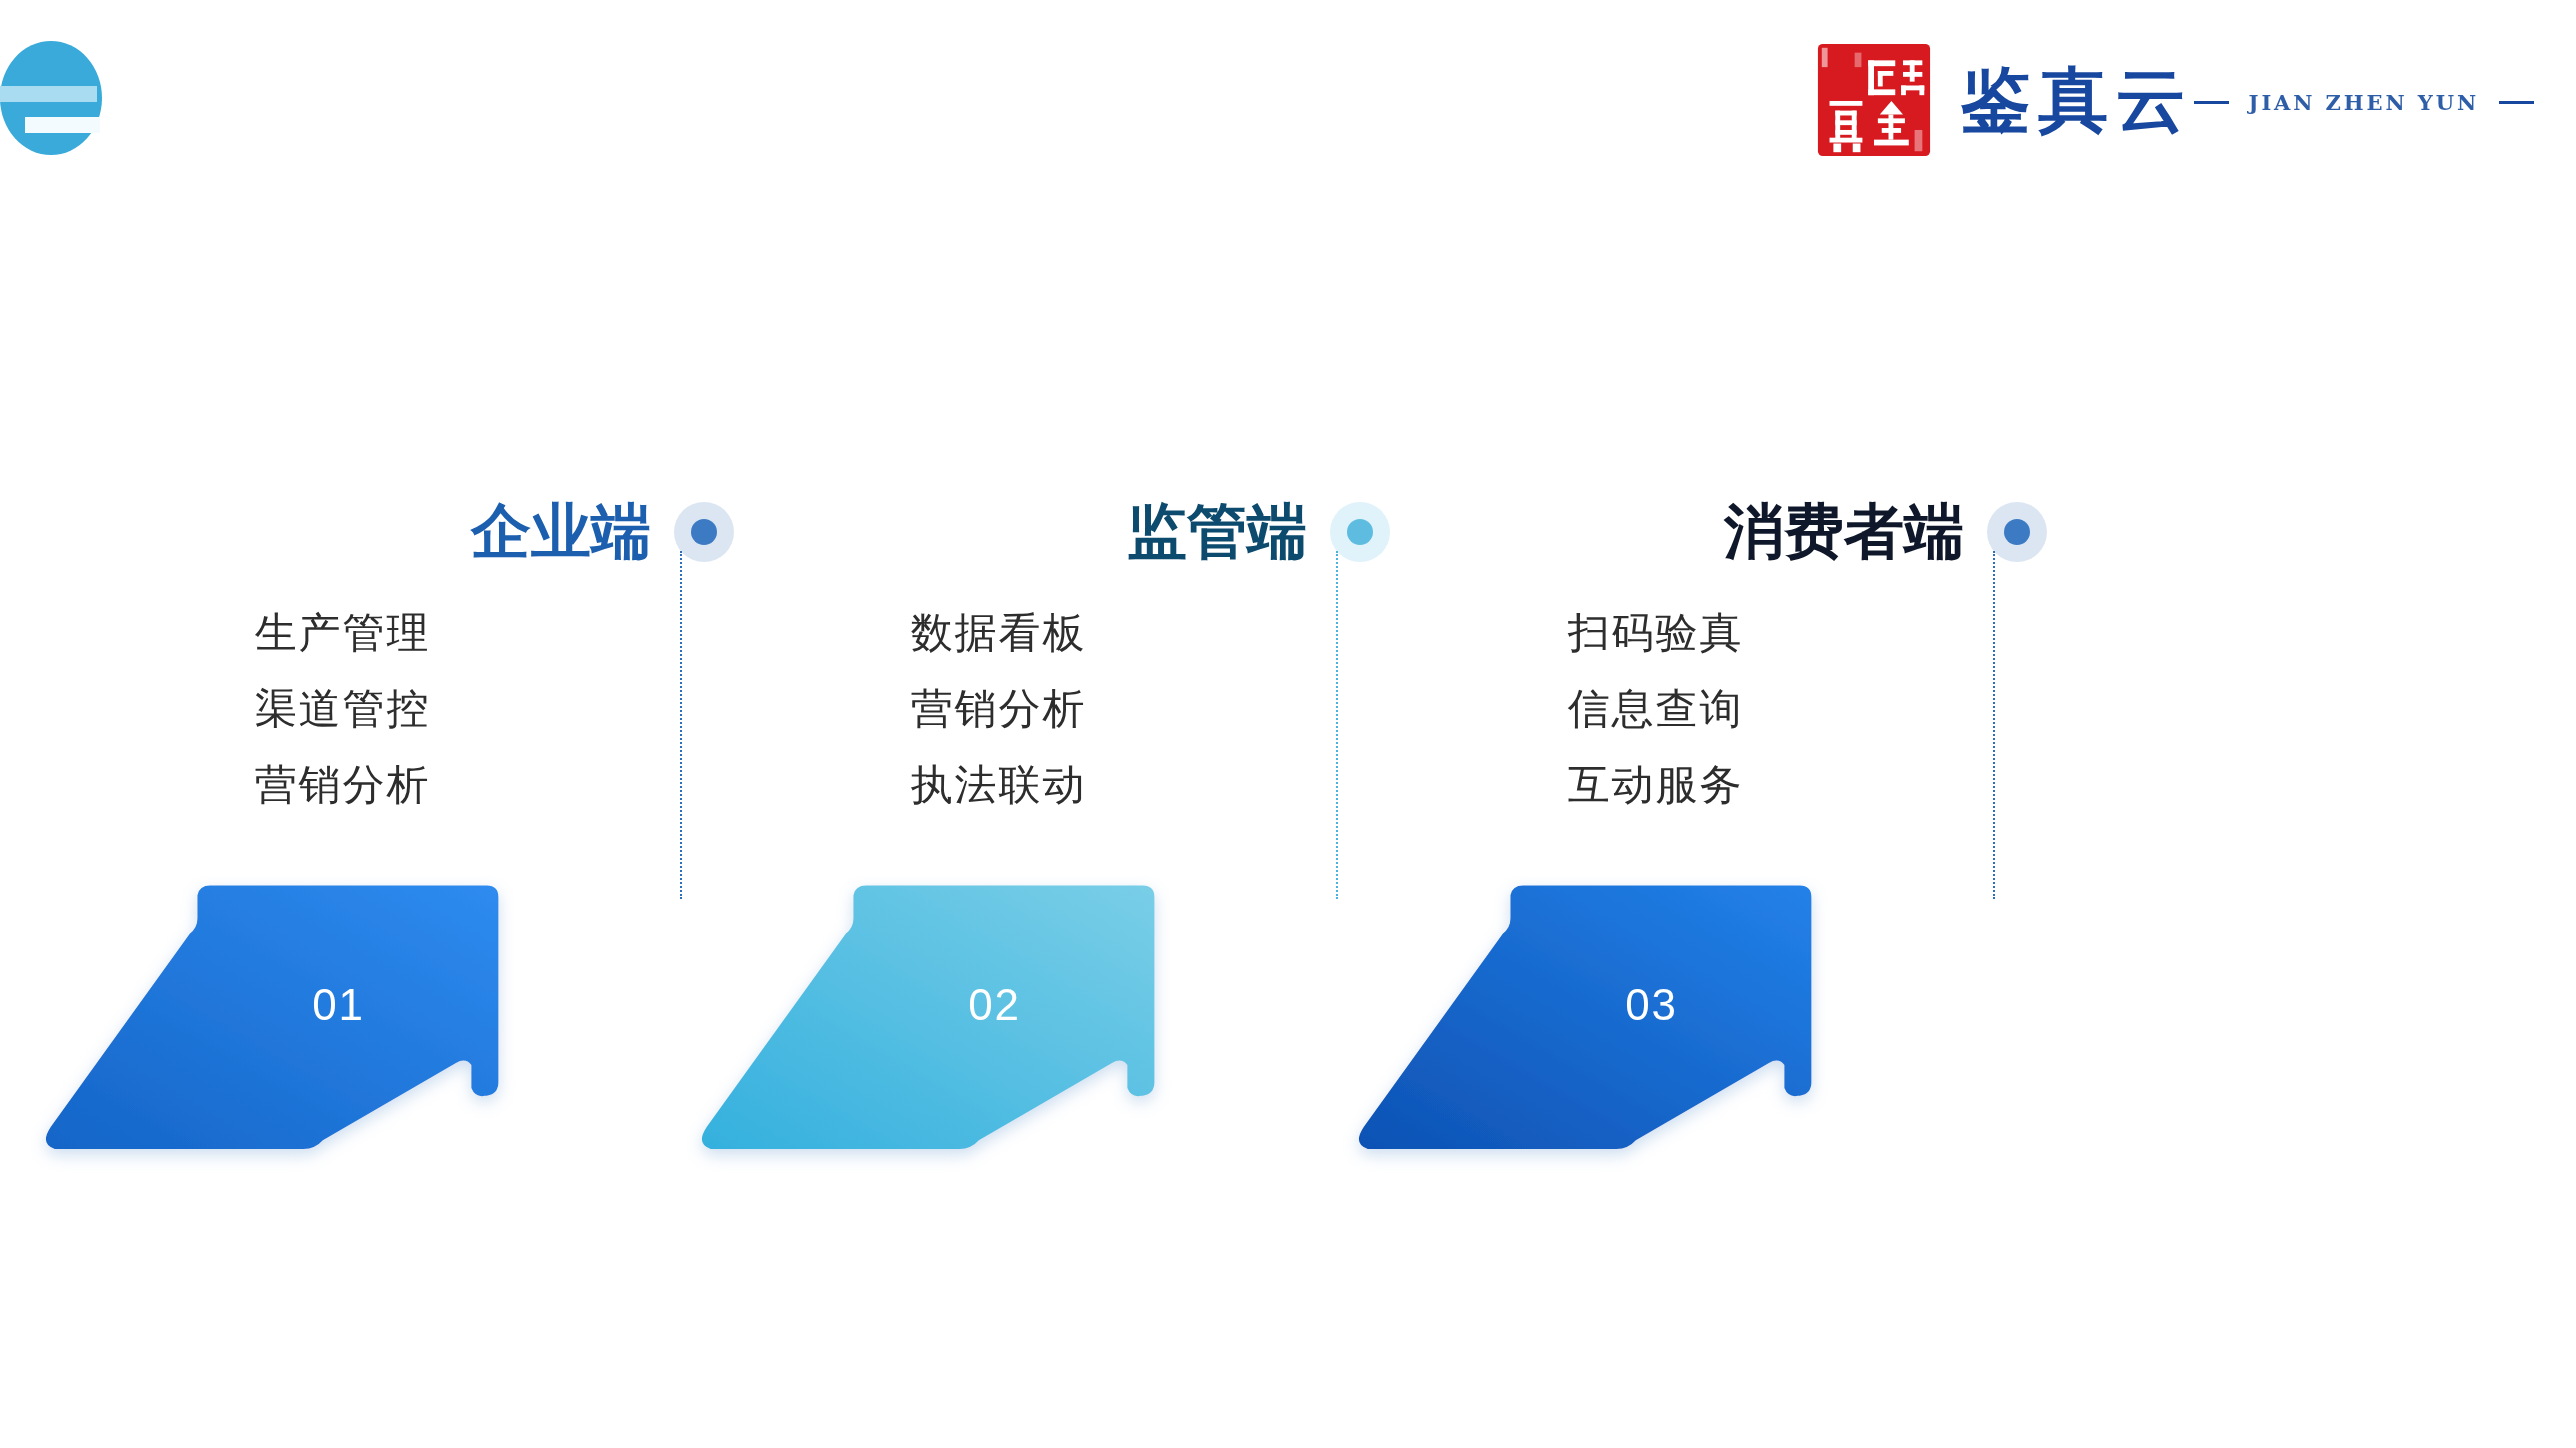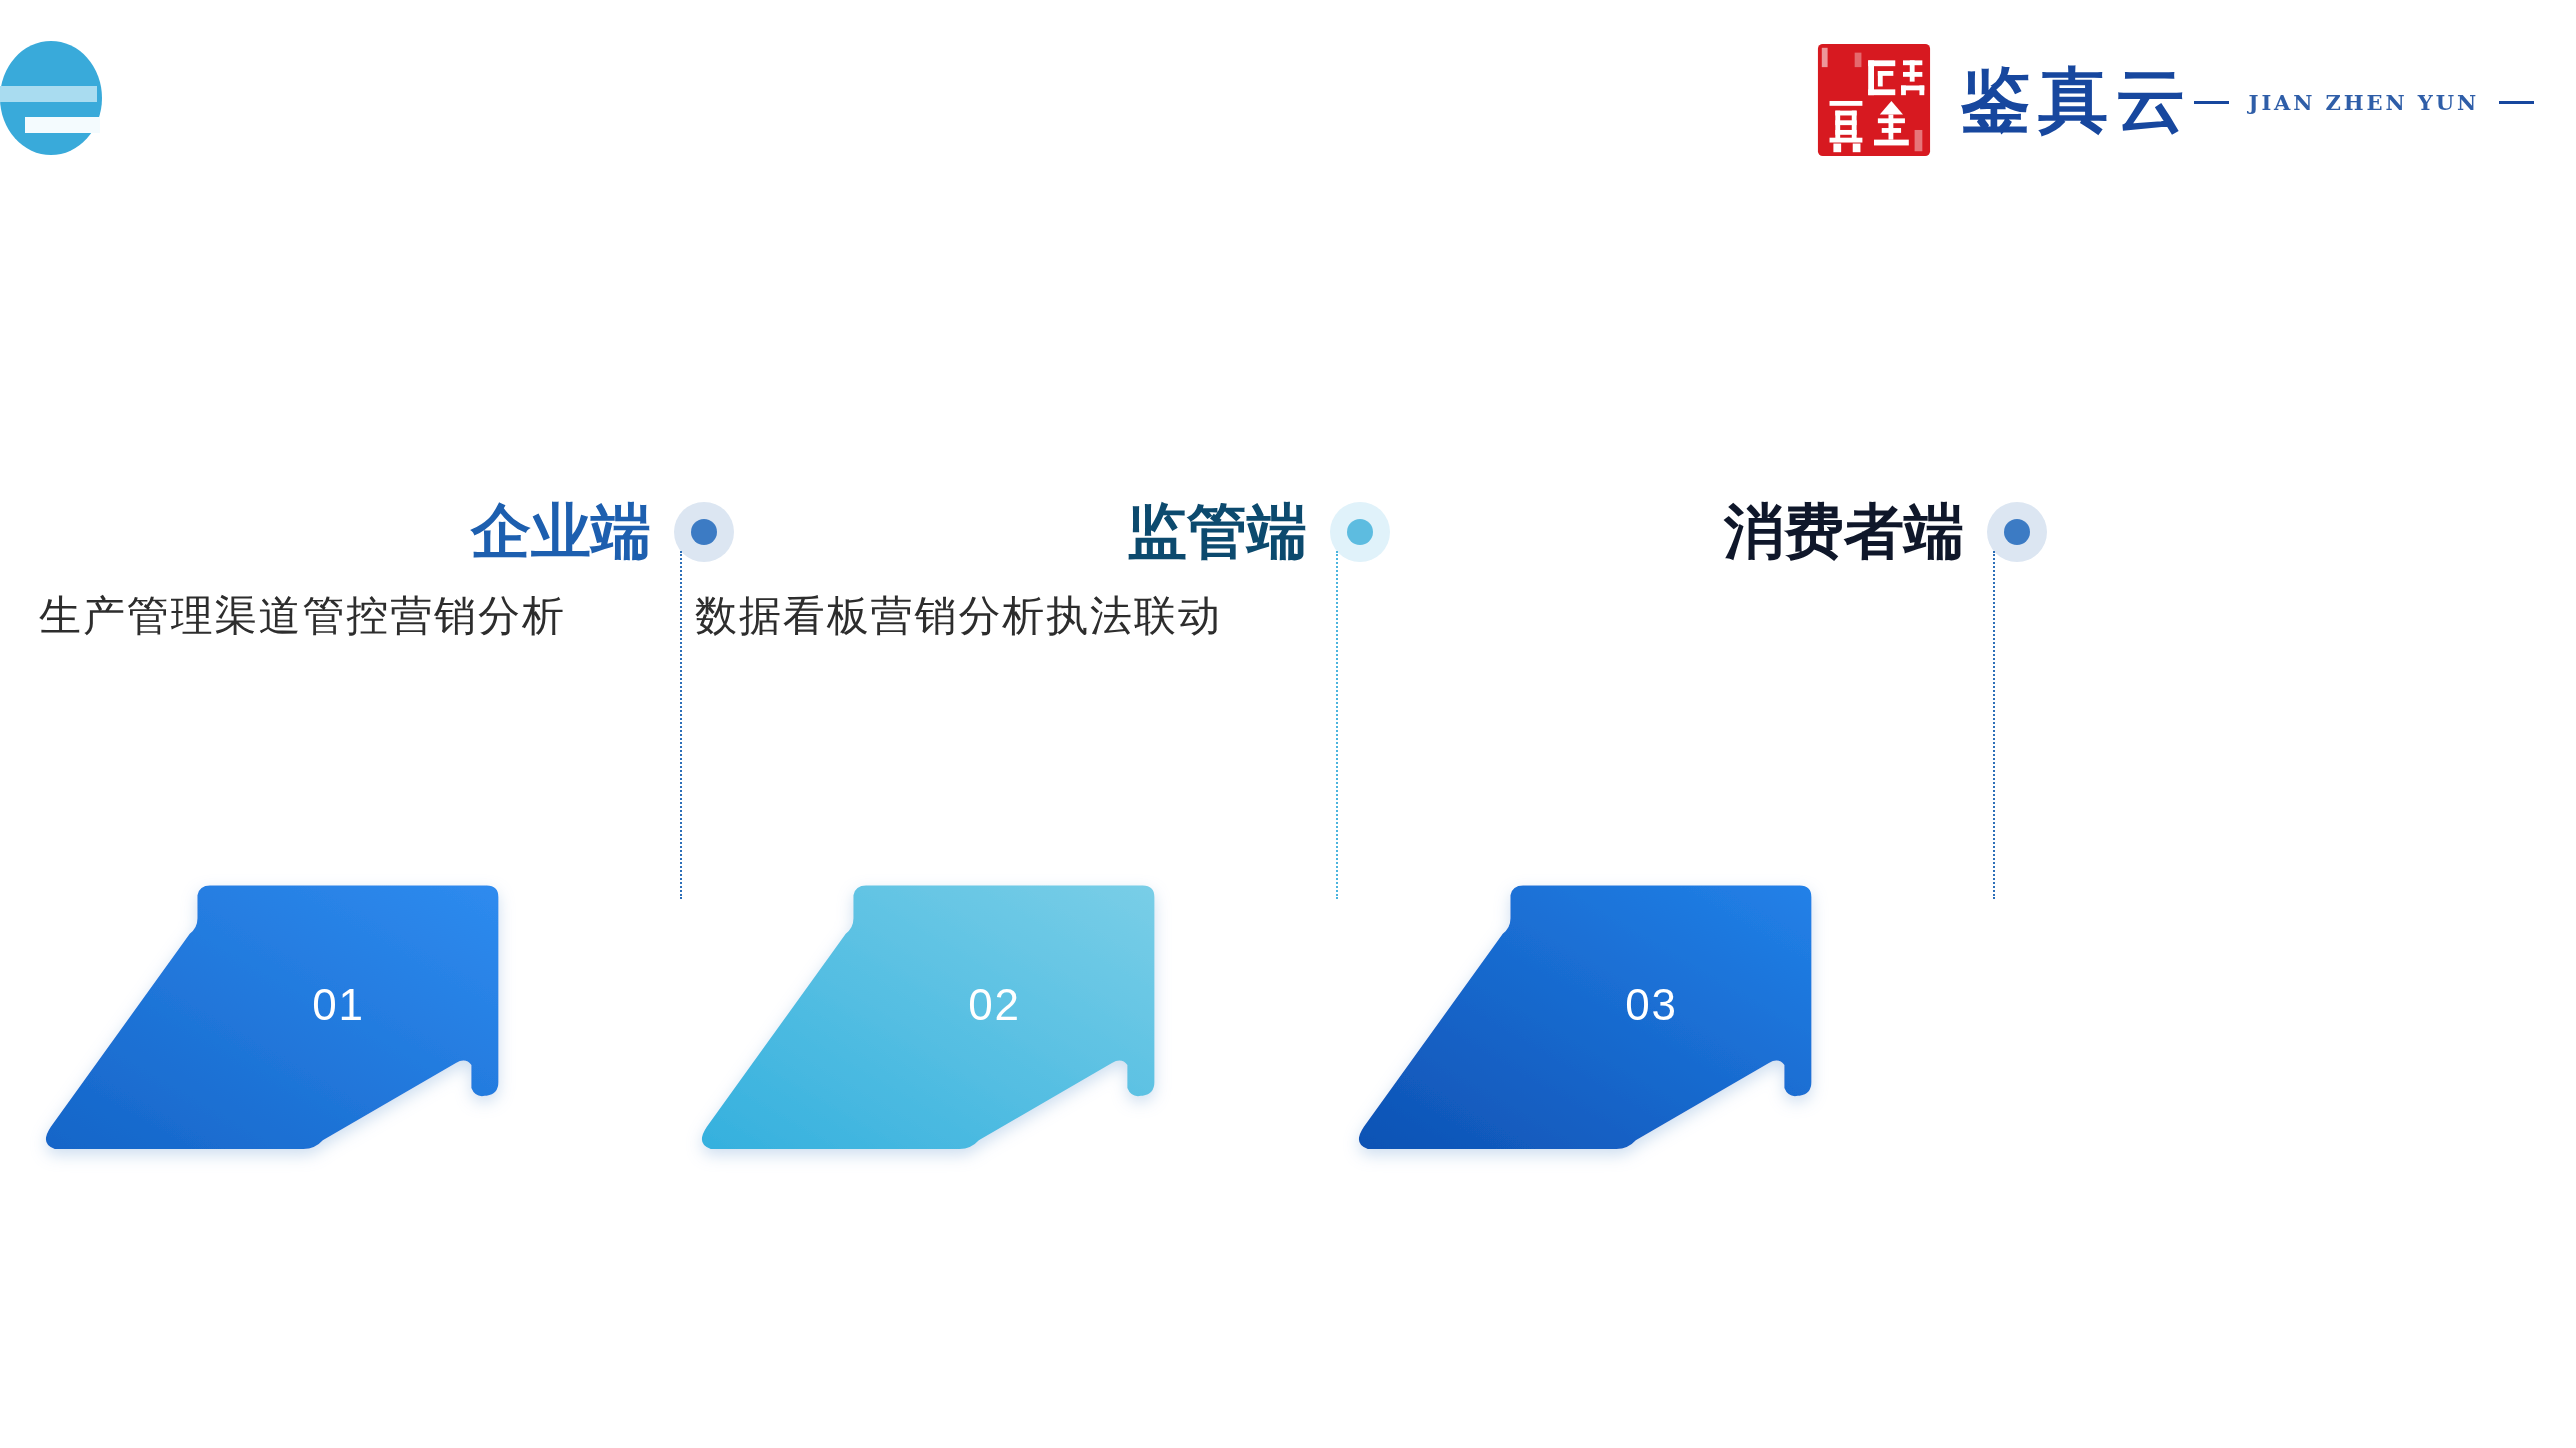--- a/index.html
+++ b/index.html
@@ -164,26 +164,26 @@
     justify-content: center;
   }
   .marker .dot {
     width: 26px;
     height: 26px;
     border-radius: 50%;
   }
 
   .col-items {
     position: absolute;
-    top: 595px;
+    top: 612px;
     left: 0;
     width: 607px;
     text-align: center;
     display: flex;
-    flex-direction: row;
+    flex-direction: column;
     align-items: center;
   }
   .col-item {
     font-size: 42px;
     color: #2D2D2D;
     line-height: 1;
     margin-bottom: 34px;
     letter-spacing: 1.9px;
     white-space: nowrap;
   }
@@ -358,20 +358,25 @@
         </div>
       </div>
       <div class="col" style="left: 1352px;">
         <div class="col-head">
           <div class="col-title" style="color: #0f172a; text-align: right;">消费者端</div>
           <div class="marker" style="background: rgb(220, 230, 242);">
             <div class="dot" style="background: rgb(60, 123, 196);"></div>
           </div>
         </div>
         <div class="dashline" style="left: 641px; border-left-color: rgb(45, 111, 184);"></div>
+        <div class="col-items">
+          <div class="col-item">扫码验真</div>
+          <div class="col-item">信息查询</div>
+          <div class="col-item">互动服务</div>
+        </div>
         <div class="arrow-wrap">
           <svg class="arrow-svg" viewBox="0 0 720 310">
             <defs>
               <linearGradient id="grad2" x1="1" y1="0" x2="0" y2="1">
                 <stop offset="0%" stop-color="#2281E8"></stop>
                 <stop offset="100%" stop-color="#0E52B4"></stop>
               </linearGradient>
               <filter id="sh2" x="-20%" y="-20%" width="150%" height="150%">
                 <feDropShadow dx="0" dy="6" stdDeviation="8" flood-color="#8fb5dd" flood-opacity="0.45"></feDropShadow>
               </filter>

